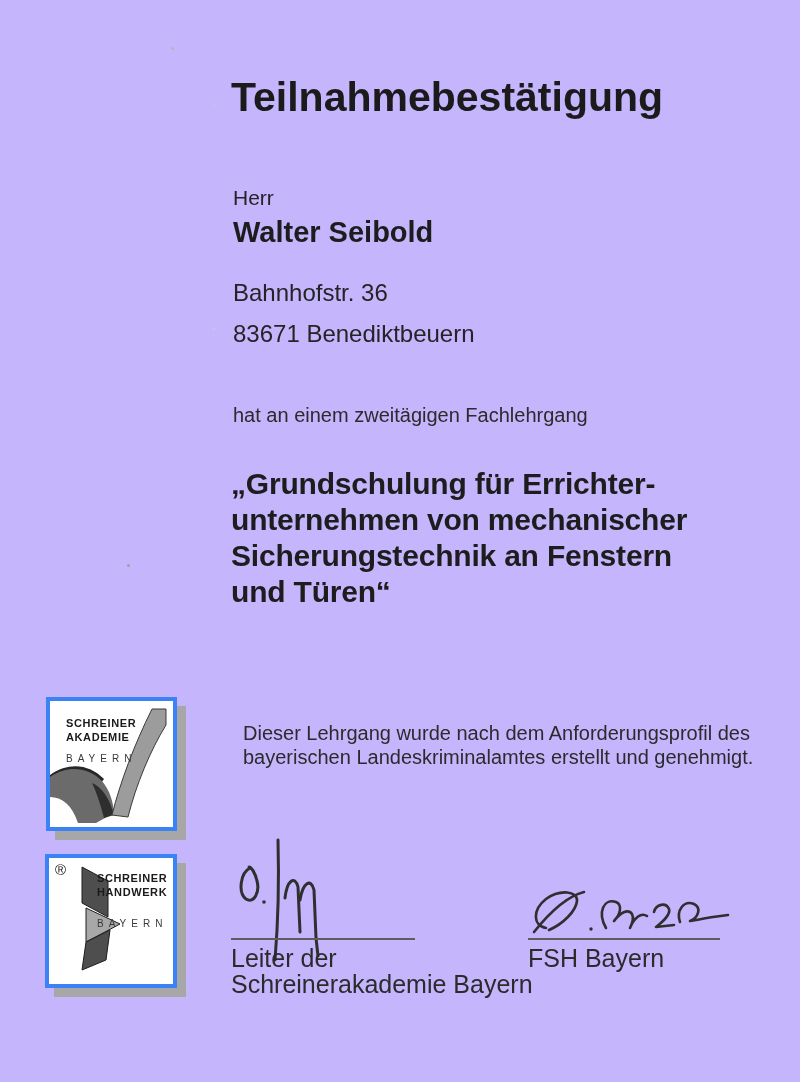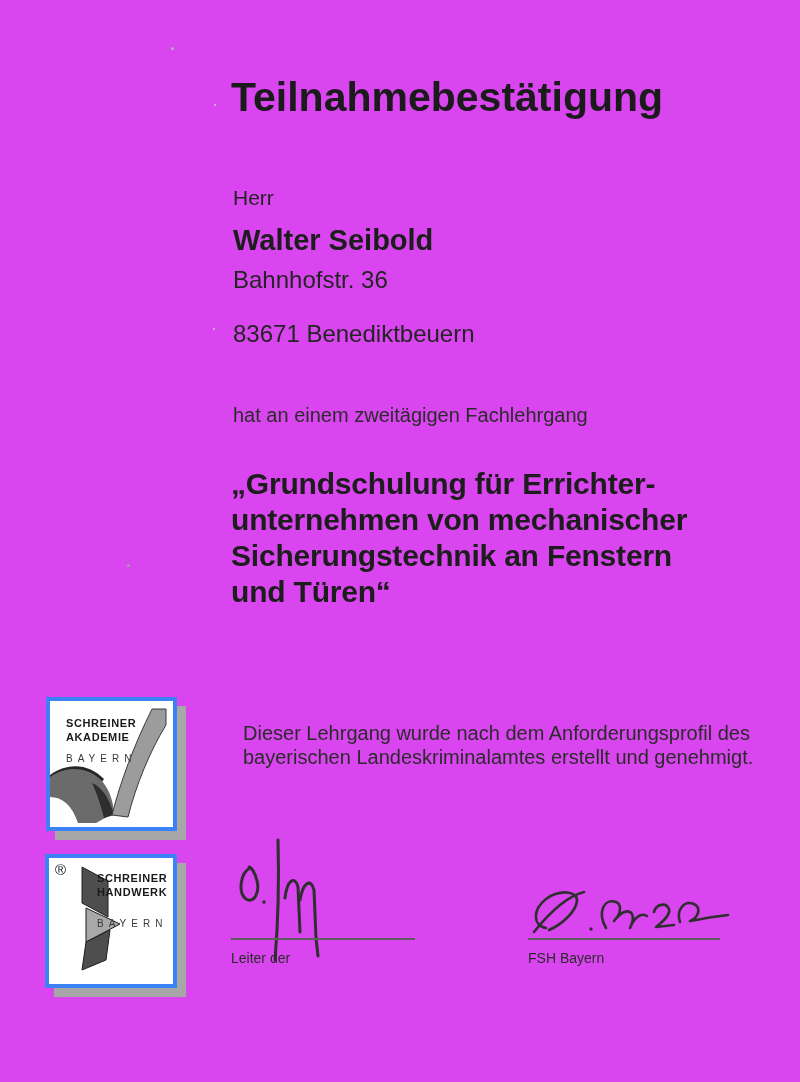--- a/index.html
+++ b/index.html
@@ -1,48 +1,48 @@
 <!DOCTYPE html>
 <html><head>
 <meta charset="utf-8">
 <style>
   html,body{margin:0;padding:0;background:#e8e8e8;}
   .page{
-    position:relative;width:800px;height:1082px;background:#d946ef;
+    position:relative;width:800px;height:1082px;background:#c4b5fd;
     font-family:"Liberation Sans","DejaVu Sans",sans-serif;color:#242424;
     overflow:hidden;margin:0 auto;
   }
   .abs{position:absolute;}
   .title{font-size:41px;font-weight:bold;letter-spacing:0px;color:#1b1b1b;}
   .salutation{font-size:21px;}
   .name{font-size:29px;font-weight:bold;color:#1d1d1d;}
   .addr{font-size:24px;}
   .body-text{font-size:20px;color:#2b2b2b;}
   .course{font-size:30px;font-weight:bold;line-height:36px;letter-spacing:-0.2px;color:#1d1d1d;}
   .para{font-size:20px;line-height:24px;color:#2b2b2b;}
   .sig-rule{height:2px;background:#5d5d5d;}
-  .sig-label{font-size:14px;line-height:26px;color:#2b2b2b;}
+  .sig-label{font-size:25px;line-height:26px;color:#2b2b2b;}
   .logo-box{background:#fff;border:4px solid #3b82f6;}
   .logo-shadow{box-shadow:9px 9px 0 0 #a7a7a7;}
   .logo-word{position:absolute;font-size:11px;font-weight:bold;letter-spacing:0.6px;color:#1a1a1a;}
   .logo-region{position:absolute;font-size:10px;letter-spacing:5px;color:#3a3a3a;}
   .reg-mark{position:absolute;font-size:15px;color:#1a1a1a;}
   .speck{position:absolute;border-radius:50%;}
   svg{display:block;}
 </style>
 </head>
 <body>
 
 <div class="page">
 
   <div class="abs title" style="left:231px;top:74px;">Teilnahmebestätigung</div>
 
   <div class="abs salutation" style="left:233px;top:186px;">Herr</div>
-  <div class="abs name" style="left:233px;top:224px;">Walter Seibold</div>
-  <div class="abs addr" style="left:233px;top:266px;text-align:right;">Bahnhofstr. 36</div>
+  <div class="abs name" style="left:233px;top:216px;">Walter Seibold</div>
+  <div class="abs addr" style="left:233px;top:279px;text-align:right;">Bahnhofstr. 36</div>
   <div class="abs addr" style="left:233px;top:320px;">83671 Benediktbeuern</div>
 
   <div class="abs course" style="left:231px;top:466px;">
     <div>„Grundschulung für Errichter-</div>
     <div>unternehmen von mechanischer</div>
     <div>Sicherungstechnik an Fenstern</div>
     <div>und Türen“</div>
   </div>
 
   <div class="abs body-text" style="left:233px;top:404px;">hat an einem zweitägigen Fachlehrgang</div>
@@ -73,20 +73,21 @@
       <path d="M134,28 C136,20 146,18 149,25 C151,31 142,38 136,43 L154,41"></path>
       <path d="M160,38 C156,26 164,16 174,20 C182,24 178,34 170,37 C177,36 186,34 193,33 L208,31"></path>
     </g>
   </svg>
 
   <div class="abs sig-rule" style="left:231px;top:938px;width:184px;"></div>
   <div class="abs sig-rule" style="left:528px;top:938px;width:192px;"></div>
 
   <div class="abs sig-label" style="left:231px;top:945px;">
     <div>Leiter der</div>
+    <div>Schreinerakademie Bayern</div>
   </div>
   <div class="abs sig-label" style="left:528px;top:945px;">
     <div>FSH Bayern</div>
   </div>
 
   <div class="abs logo-box logo-shadow" style="left:46px;top:697px;width:123px;height:126px;">
     <svg width="119" height="122" viewBox="0 0 119 122" style="position:absolute;left:0;top:0;">
       <path d="M0,74 C20,60 40,64 54,78 L48,86 C36,72 16,74 0,84 Z" fill="#262626"></path>
       <path d="M0,76 C18,64 38,66 52,80 C60,90 63,100 64,112 L46,122 L28,122 C22,104 12,96 0,96 Z" fill="#6b6b6b"></path>
       <path d="M42,82 C52,86 60,98 64,114 L54,117 C50,102 46,90 42,82 Z" fill="#2e2e2e"></path>

